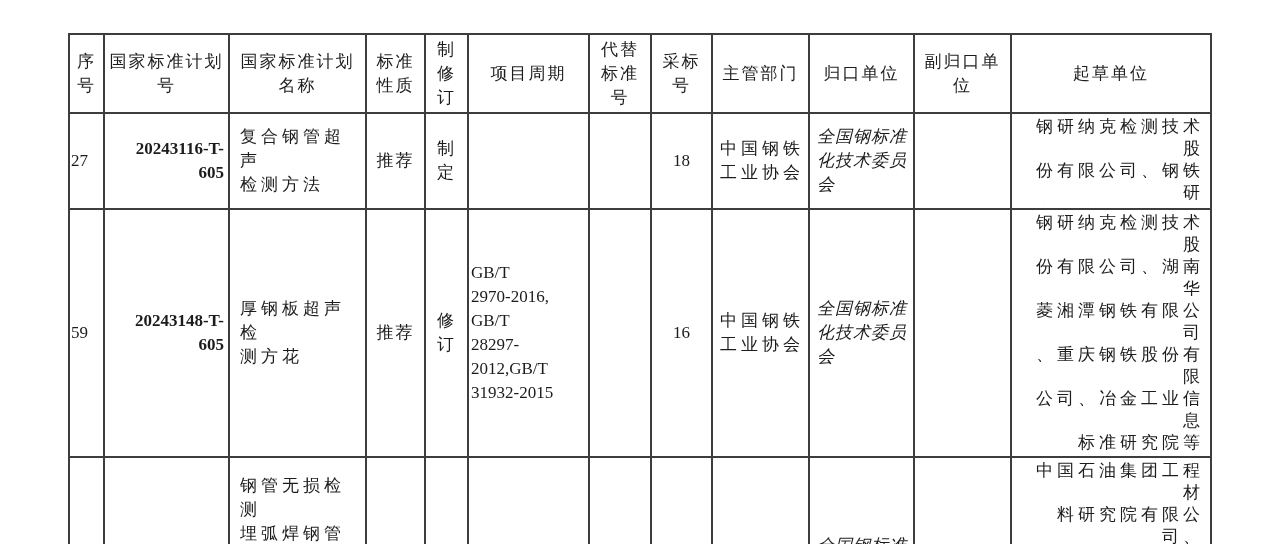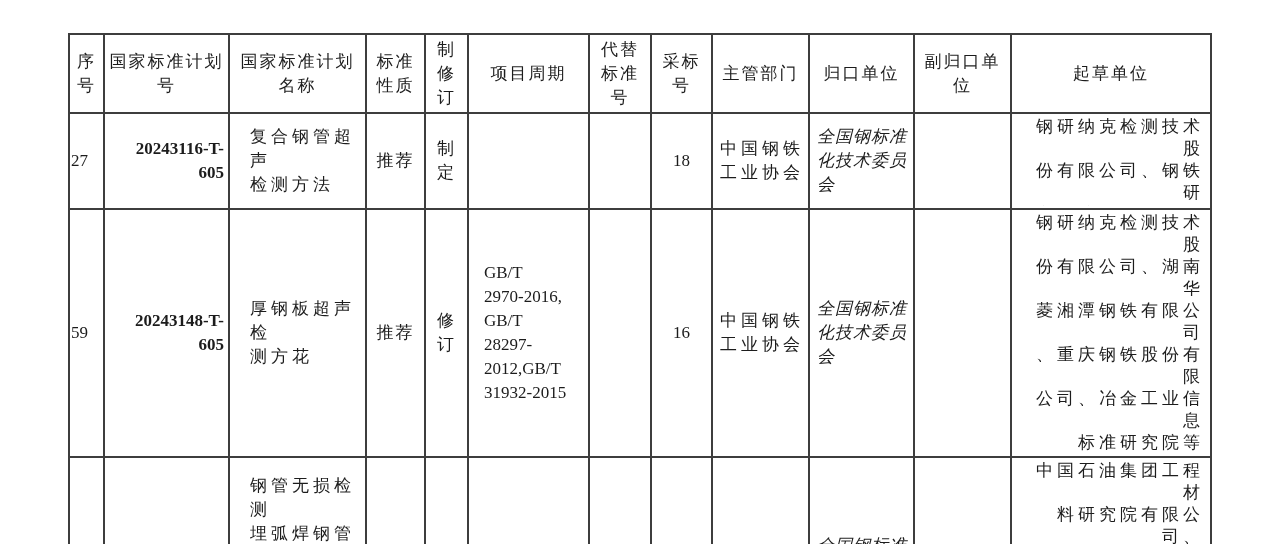--- a/index.html
+++ b/index.html
@@ -16,22 +16,22 @@
     border:2px solid #3d3d3d;
     font-size:17px;font-weight:normal;
     white-space:pre-line;overflow:hidden;
     padding:2px 4px;vertical-align:middle;line-height:24px;
   }
   thead tr{height:79px;}
   th{text-align:center;letter-spacing:2px;}
   td{text-align:center;letter-spacing:2px;}
   td.c-index{text-align:left;padding-left:1px;letter-spacing:0;}
   td.c-plan_no{text-align:right;letter-spacing:0;font-weight:bold;}
-  td.c-name{text-align:left;letter-spacing:4px;padding-left:20px;}
-  td.c-period{text-align:left;letter-spacing:0;padding-left:15px;}
+  td.c-name{text-align:left;letter-spacing:4px;padding-left:10px;}
+  td.c-period{text-align:left;letter-spacing:0;padding-left:2px;}
   td.c-adopt_no{letter-spacing:0;}
   td.c-dept{text-align:left;letter-spacing:4px;padding-left:7px;margin-top:12px;}
   td.c-org{text-align:left;letter-spacing:1px;padding-left:7px;font-style:italic;}
   td.c-drafters{text-align:right;letter-spacing:4px;padding:2px 6px;line-height:22px;}
   td.v-top{vertical-align:top;}
   .clipbox{max-height:90px;overflow:hidden;line-height:22px;}
 </style>
 </head>
 <body>
 

